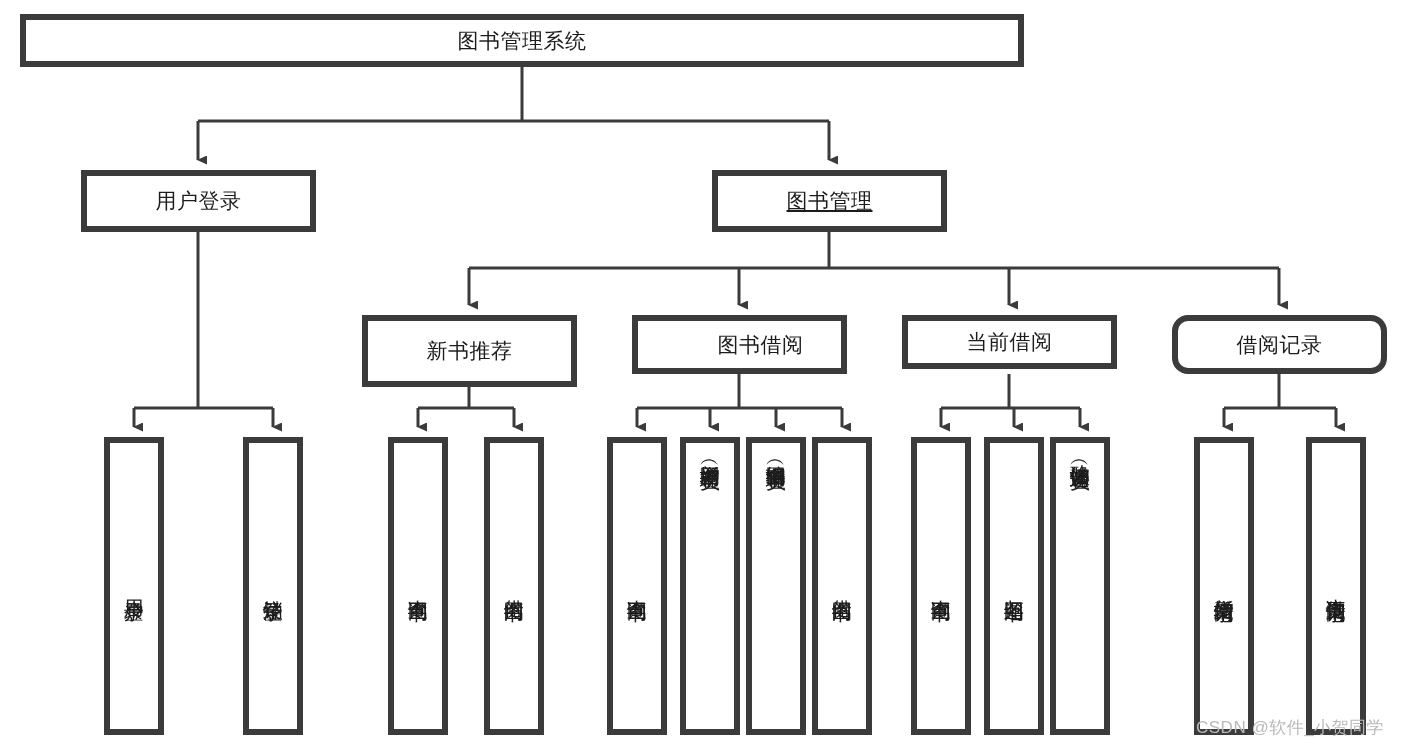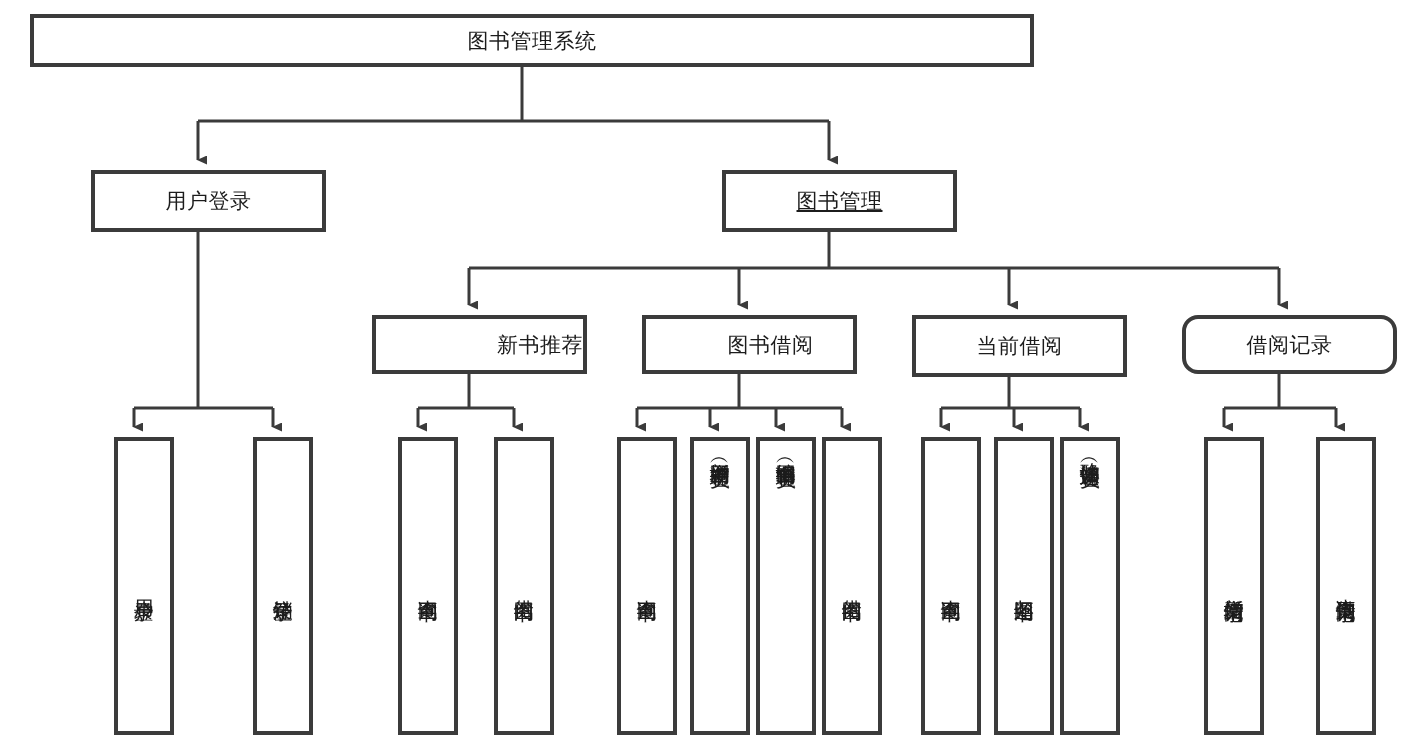--- a/index.html
+++ b/index.html
@@ -21,26 +21,25 @@
     position: absolute;
     left: 0;
     top: 0;
     width: 1405px;
     height: 747px;
   }
   .node {
     position: absolute;
     box-sizing: border-box;
     background: #ffffff;
-    border: 4px solid #a16207;
+    border: 6px solid #a16207;
     display: flex;
     align-items: center;
     justify-content: center;
     color: #1c1c1c;
-    margin-left: 10px;
   }
   .node.horizontal .node-label {
     writing-mode: horizontal-tb;
     font-size: 21px;
     line-height: 1.2;
     letter-spacing: 0.5px;
     white-space: nowrap;
   }
   .node.vertical {
     align-items: flex-start;
@@ -118,27 +117,27 @@
   <div id="nodes-layer">
       <div class="node horizontal" style="left: 20px; top: 14px; width: 1004px; height: 53px; border-color: rgb(59, 59, 59);">
         <span class="node-label">图书管理系统</span>
       </div>
       <div class="node horizontal" style="left: 81px; top: 170px; width: 235px; height: 62px; border-color: rgb(59, 59, 59);">
         <span class="node-label">用户登录</span>
       </div>
       <div class="node horizontal" style="left: 712px; top: 170px; width: 235px; height: 62px; border-color: rgb(59, 59, 59); text-decoration: underline;">
         <span class="node-label">图书管理</span>
       </div>
-      <div class="node horizontal" style="left: 362px; top: 315px; width: 215px; height: 59px; border-color: rgb(59, 59, 59); justify-content: flex-end;">
+      <div class="node horizontal" style="left: 362px; top: 315px; width: 215px; height: 72px; border-color: rgb(59, 59, 59);">
         <span class="node-label">新书推荐</span>
       </div>
       <div class="node horizontal" style="left: 632px; top: 315px; width: 215px; height: 59px; border-color: rgb(59, 59, 59); padding-left: 42px;">
         <span class="node-label">图书借阅</span>
       </div>
-      <div class="node horizontal" style="left: 902px; top: 315px; width: 215px; height: 62px; border-color: rgb(59, 59, 59); text-align: center;">
+      <div class="node horizontal" style="left: 902px; top: 315px; width: 215px; height: 54px; border-color: rgb(59, 59, 59); text-align: center;">
         <span class="node-label">当前借阅</span>
       </div>
       <div class="node horizontal" style="left: 1172px; top: 315px; width: 215px; height: 59px; border-color: rgb(59, 59, 59); border-radius: 16px;">
         <span class="node-label">借阅记录</span>
       </div>
       <div class="node vertical centered" style="left: 104px; top: 437px; width: 60px; height: 298px; border-color: rgb(59, 59, 59);">
         <span class="node-label">用户登录</span>
       </div>
       <div class="node vertical centered" style="left: 243px; top: 437px; width: 60px; height: 298px; border-color: rgb(59, 59, 59);">
         <span class="node-label">注销登录</span>
@@ -171,14 +170,15 @@
         <span class="node-label">确认归还（管理员）</span>
       </div>
       <div class="node vertical centered" style="left: 1194px; top: 437px; width: 60px; height: 298px; border-color: rgb(59, 59, 59);">
         <span class="node-label">新增借阅记录</span>
       </div>
       <div class="node vertical centered" style="left: 1306px; top: 437px; width: 60px; height: 298px; border-color: rgb(59, 59, 59);">
         <span class="node-label">查询借阅记录</span>
       </div>
     </div>
 
+  <div class="watermark" style="left: 1196px; top: 716px; color: rgb(185, 185, 185);">CSDN @软件_小贺同学</div>
 
 </div>
 
 </body></html>

